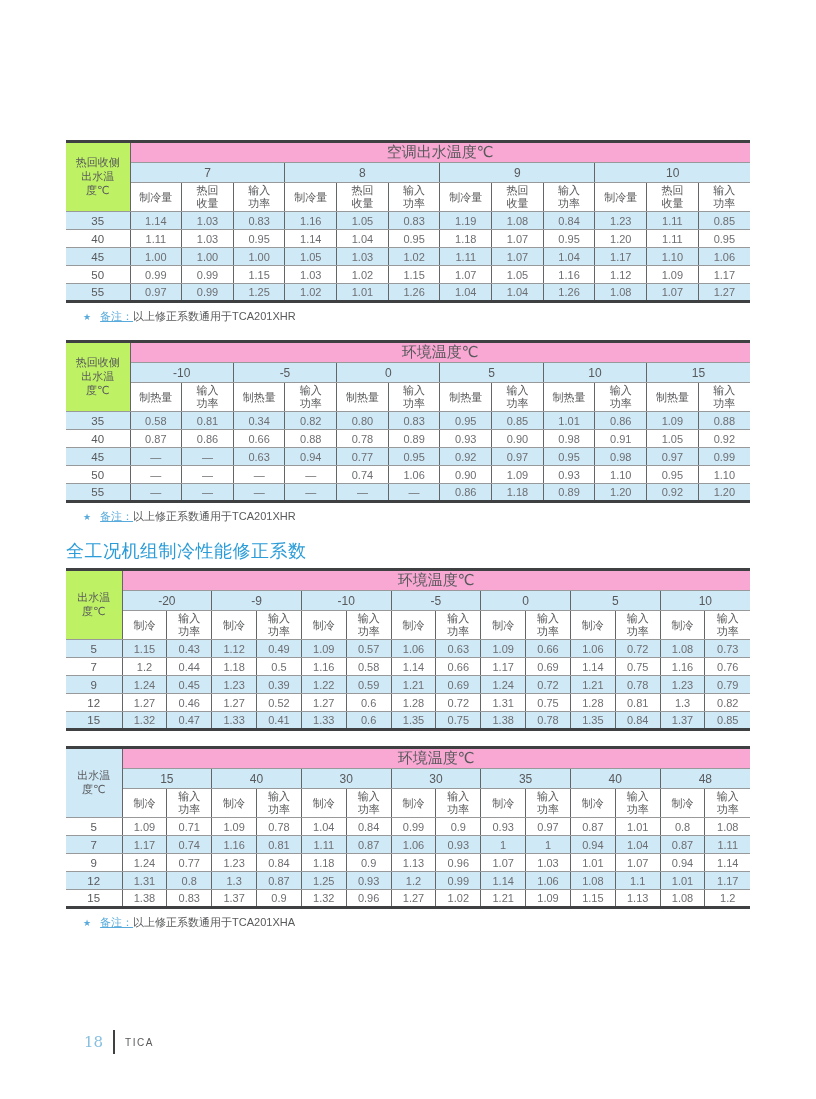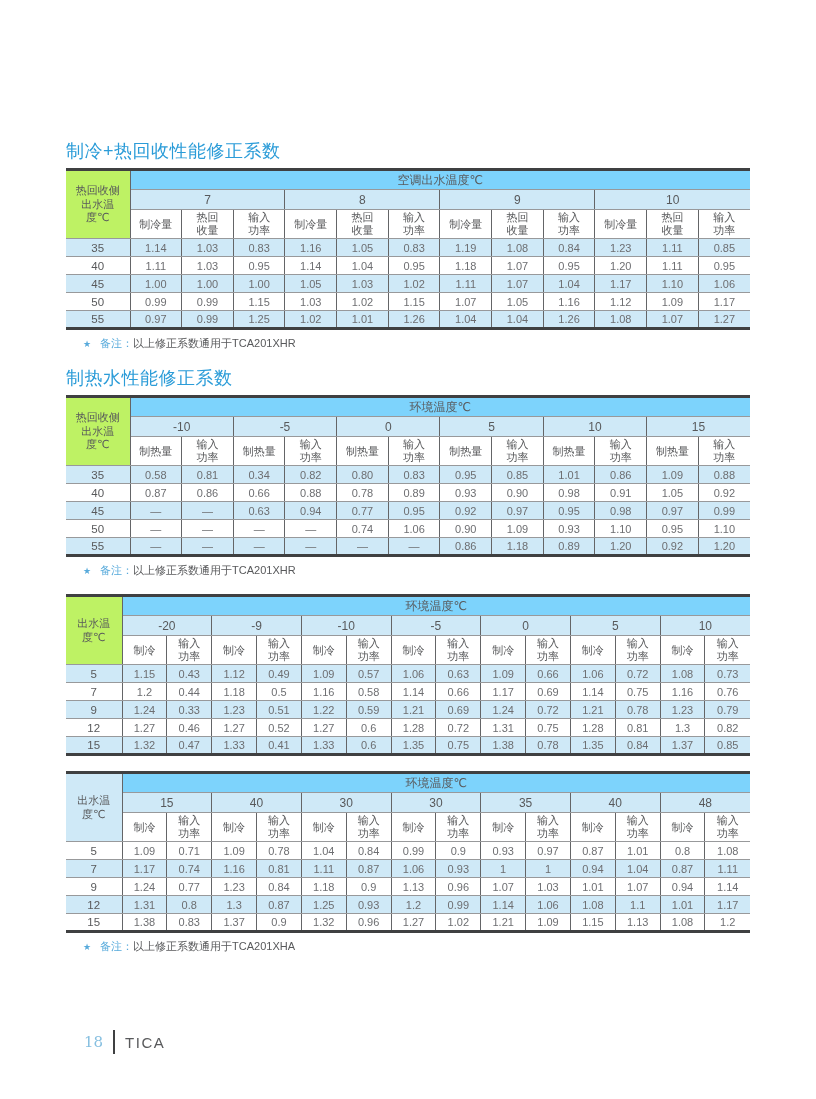--- a/index.html
+++ b/index.html
@@ -24,48 +24,47 @@
     border-left:1px solid var(--border-v,#646567);
     border-right:1px solid var(--border-v,#646567);
     text-align:center; vertical-align:middle; font-weight:normal;
     padding:0 1px; overflow:hidden; }
   .data-table tr > *:first-child { border-left:none; }
   .data-table tr > *:last-child { border-right:none; }
 
   .data-table th { color:var(--text-head,#58595B); }
   .data-table td { color:var(--text-val,#6D6E71); font-size:11px; height:18px; }
 
-  .data-table .h1 th { height:20px; font-size:12px; background:#7dd3fc; }
+  .data-table .h1 th { height:20px; font-size:15px; background:#f9a8d4; }
   .data-table .h2 th { height:20px; font-size:12px; }
   .data-table .h3 th { height:29px; font-size:11px; line-height:1.15; white-space:pre-line; background:#fff; }
 
   .data-table th.corner { white-space:pre-line; font-size:11px; line-height:1.25; background:#bef264; }
   .data-table th.corner.shaded { background:var(--fill,#CFE9F7); }
   .data-table th.group-h { background:var(--fill,#CFE9F7); }
   .data-table tbody th.row-label { font-size:11.5px; height:18px; background:#fff; }
   .data-table tbody tr.stripe td, .data-table tbody tr.stripe th { background:var(--fill,#CFE9F7); }
 
   .note { margin-top:6px; padding-left:17px; display:flex; align-items:baseline; gap:9px;
     font-size:11px; color:var(--text-head,#58595B); }
   .note .star { font-size:9px; color:var(--note-blue,#57AADB); }
-  .note .note-label { color:var(--note-blue,#57AADB); }
+  .note .note-label { color:var(--note-blue,#57AADB);text-decoration:underline; }
 
   .footer { position:absolute; left:84px; top:1030px; display:flex; align-items:center; gap:10px; }
   .footer .pagenum { font-family:"DejaVu Serif","Liberation Serif",serif; font-size:15px;
     color:var(--pagenum-blue,#86BFE0); }
   .footer .fdivider { width:2px; height:24px; background:var(--border-dark,#3F4041); }
-  .footer .brand { font-size:15px; letter-spacing:1.5px; color:var(--text-head,#58595B); }
+  .footer .brand { font-size:10px; letter-spacing:1.5px; color:var(--text-head,#58595B); }
 </style>
 </head>
 <body>
 
 <div class="page">
   <div class="content" id="sections">
       <section class="section">
-        <h2 class="sec-title">制冷+热回收性能修正系数</h2>
         <table class="data-table">
           <colgroup>
             <col style="width: 64px;">
             <col>
             <col>
             <col>
             <col>
             <col>
             <col>
             <col>
@@ -188,21 +187,20 @@
               <td>1.27</td>
             </tr>
           </tbody>
         </table>
         <div class="note">
           <span class="star">★</span>
           <span class="note-body"><span class="note-label">备注：</span><span class="note-text">以上修正系数通用于TCA201XHR</span></span>
         </div>
       </section>
       <section class="section">
-        <h2 class="sec-title">制热水性能修正系数</h2>
         <table class="data-table">
           <colgroup>
             <col style="width: 64px;">
             <col>
             <col>
             <col>
             <col>
             <col>
             <col>
             <col>
@@ -325,20 +323,21 @@
               <td>1.20</td>
             </tr>
           </tbody>
         </table>
         <div class="note">
           <span class="star">★</span>
           <span class="note-body"><span class="note-label">备注：</span><span class="note-text">以上修正系数通用于TCA201XHR</span></span>
         </div>
       </section>
       <section class="section">
+        <h2 class="sec-title">全工况机组制冷性能修正系数</h2>
         <table class="data-table">
           <colgroup>
             <col style="width: 56px;">
             <col>
             <col>
             <col>
             <col>
             <col>
             <col>
             <col>
@@ -420,23 +419,23 @@
               <td>1.17</td>
               <td>0.69</td>
               <td>1.14</td>
               <td>0.75</td>
               <td>1.16</td>
               <td>0.76</td>
             </tr>
             <tr class="stripe">
               <th class="row-label">9</th>
               <td>1.24</td>
-              <td>0.33</td>
+              <td>0.45</td>
               <td>1.23</td>
-              <td>0.51</td>
+              <td>0.39</td>
               <td>1.22</td>
               <td>0.59</td>
               <td>1.21</td>
               <td>0.69</td>
               <td>1.24</td>
               <td>0.72</td>
               <td>1.21</td>
               <td>0.78</td>
               <td>1.23</td>
               <td>0.79</td>

